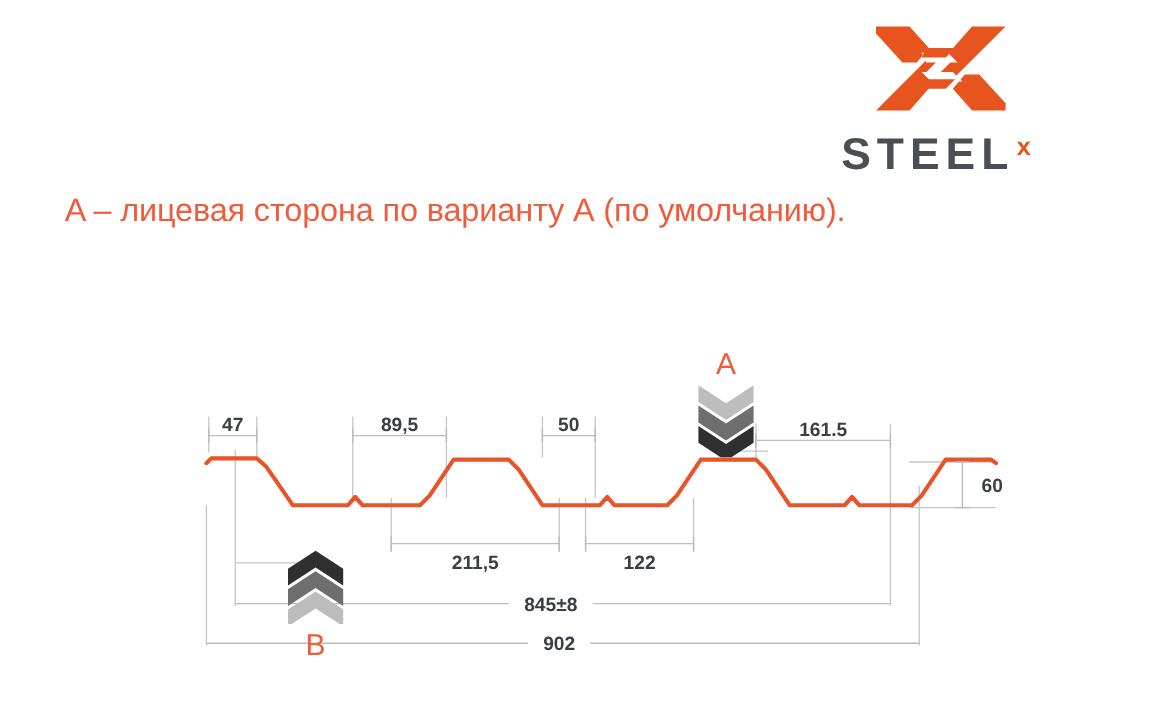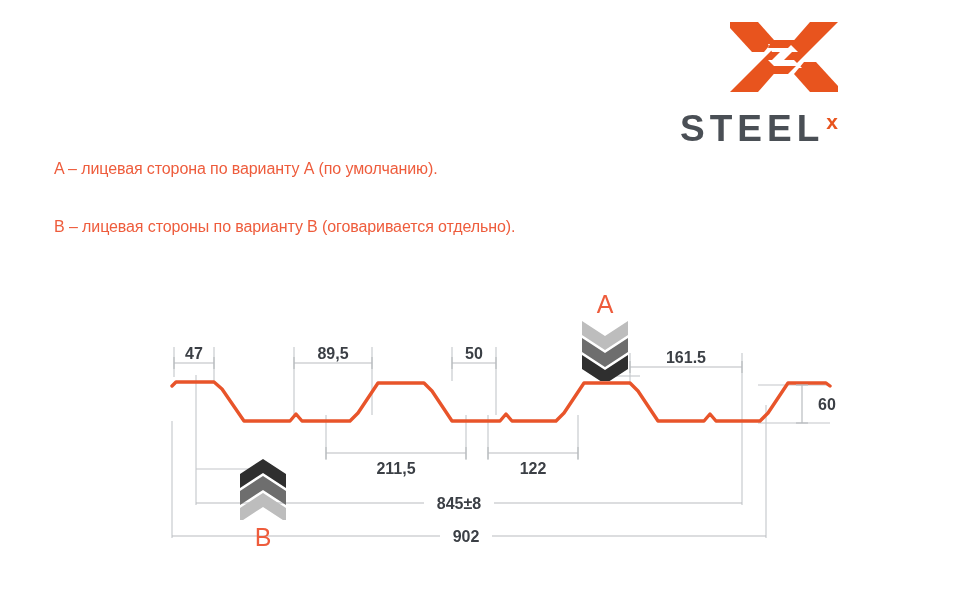--- a/index.html
+++ b/index.html
@@ -34,38 +34,39 @@
     align-items:baseline;
     justify-content:flex-start;
   }
   #logo-steel {
     font-family:"Liberation Sans", sans-serif;
     font-size:37px;
     font-weight:bold;
     letter-spacing:5px;
     color:#4a4f55;
     line-height:1;
+    margin-left:21px;
   }
   #logo-x {
     font-family:"Liberation Sans", sans-serif;
     font-size:21px;
     font-weight:bold;
     color:#e8541e;
     line-height:1;
     position:relative;
     top:-12px;
     left:2px;
   }
 
   
   .caption {
     position:absolute;
     left:54px;
     font-family:"Liberation Sans", sans-serif;
-    font-size:16px;
+    font-size:27px;
     color:#ee5c3c;
     white-space:nowrap;
     letter-spacing:-0.1px;
   }
   #caption-a { top:160px; }
   #caption-b { top:218px; }
 
   
   #drawing {
     position:absolute;
@@ -115,21 +116,20 @@
     </div>
 
     <div id="logo-wordmark">
       <span id="logo-steel">STEEL</span>
       <span id="logo-x">x</span>
     </div>
 
   </div>
 
   <div class="caption" id="caption-a">A – лицевая сторона по варианту А (по умолчанию).</div>
-  <div class="caption" id="caption-b">B – лицевая стороны по варианту B (оговаривается отдельно).</div>
 
   <div id="drawing">
     <svg width="970" height="310" viewBox="0 0 970 310" xmlns="http://www.w3.org/2000/svg">
 
       <g stroke="#c3c6ca" stroke-width="1.1" fill="none">
 
         <line x1="172" y1="166" x2="172" y2="283"></line>
 
         <line x1="196" y1="120" x2="196" y2="250"></line>
 

